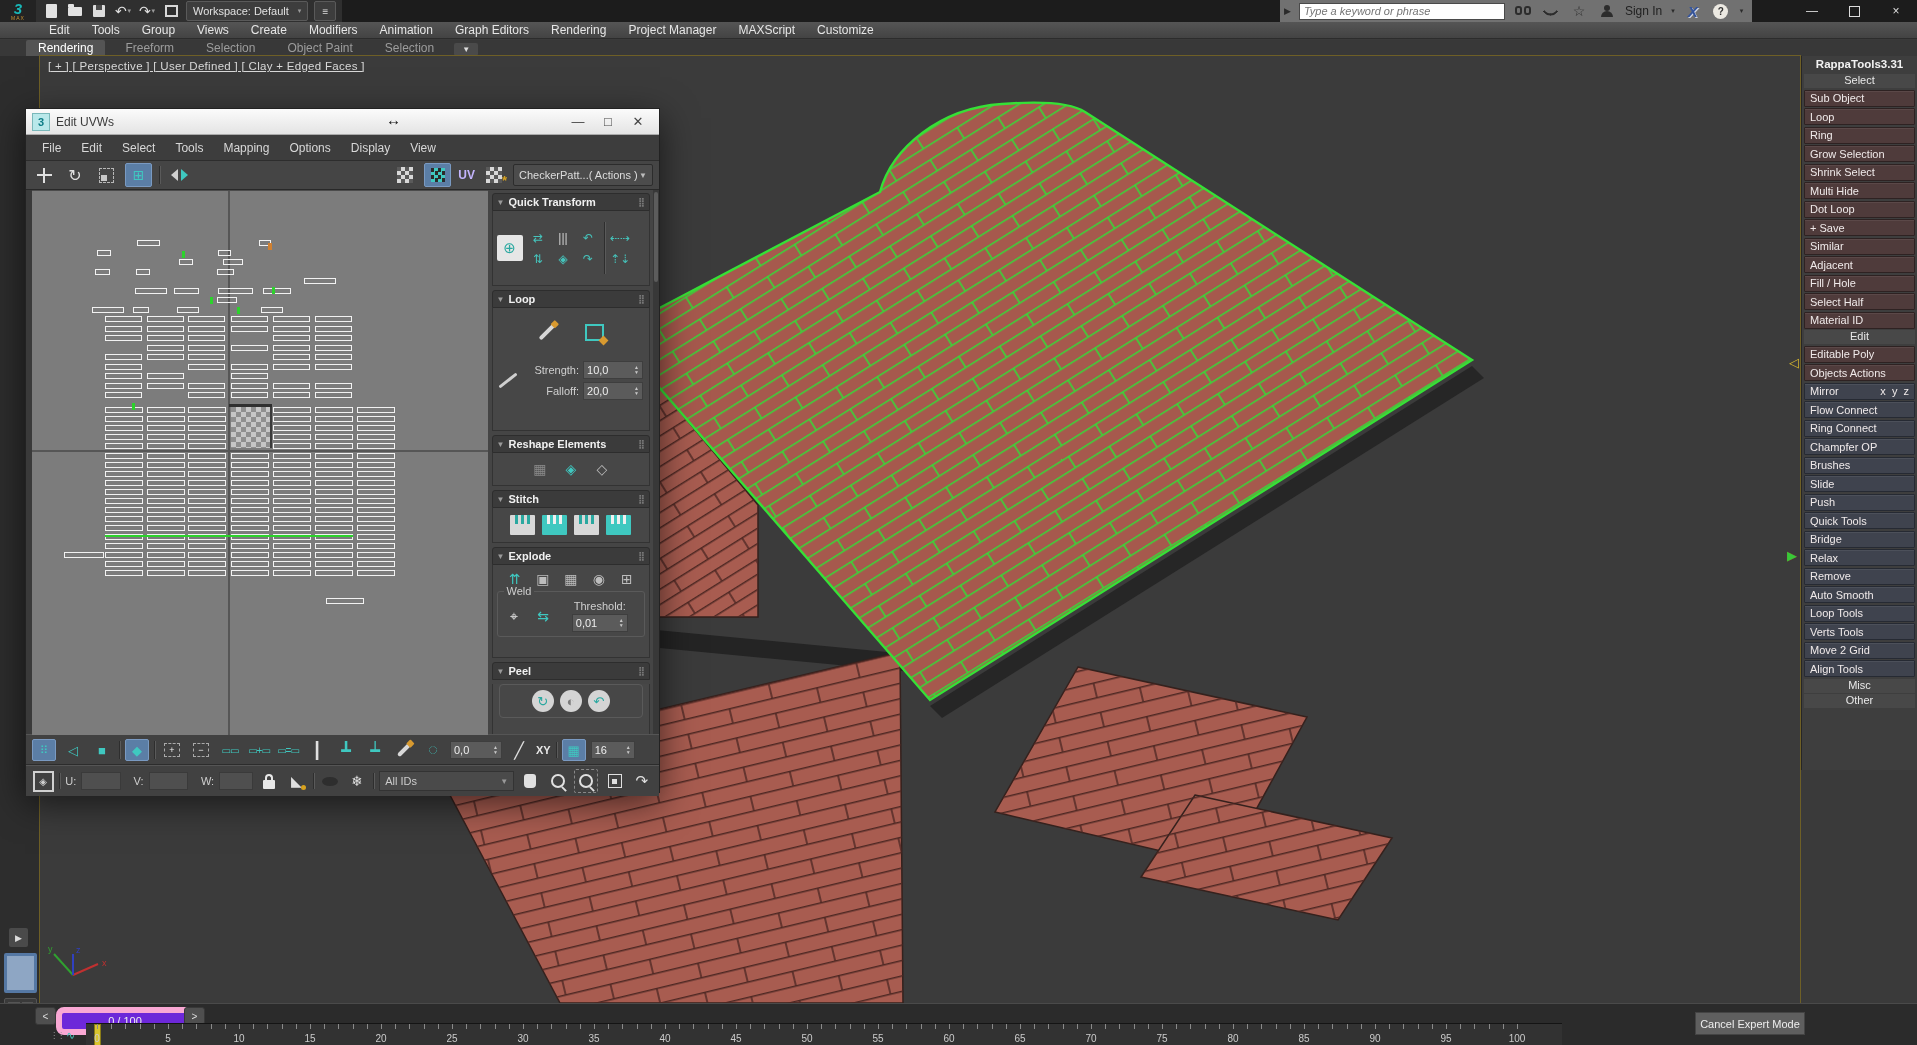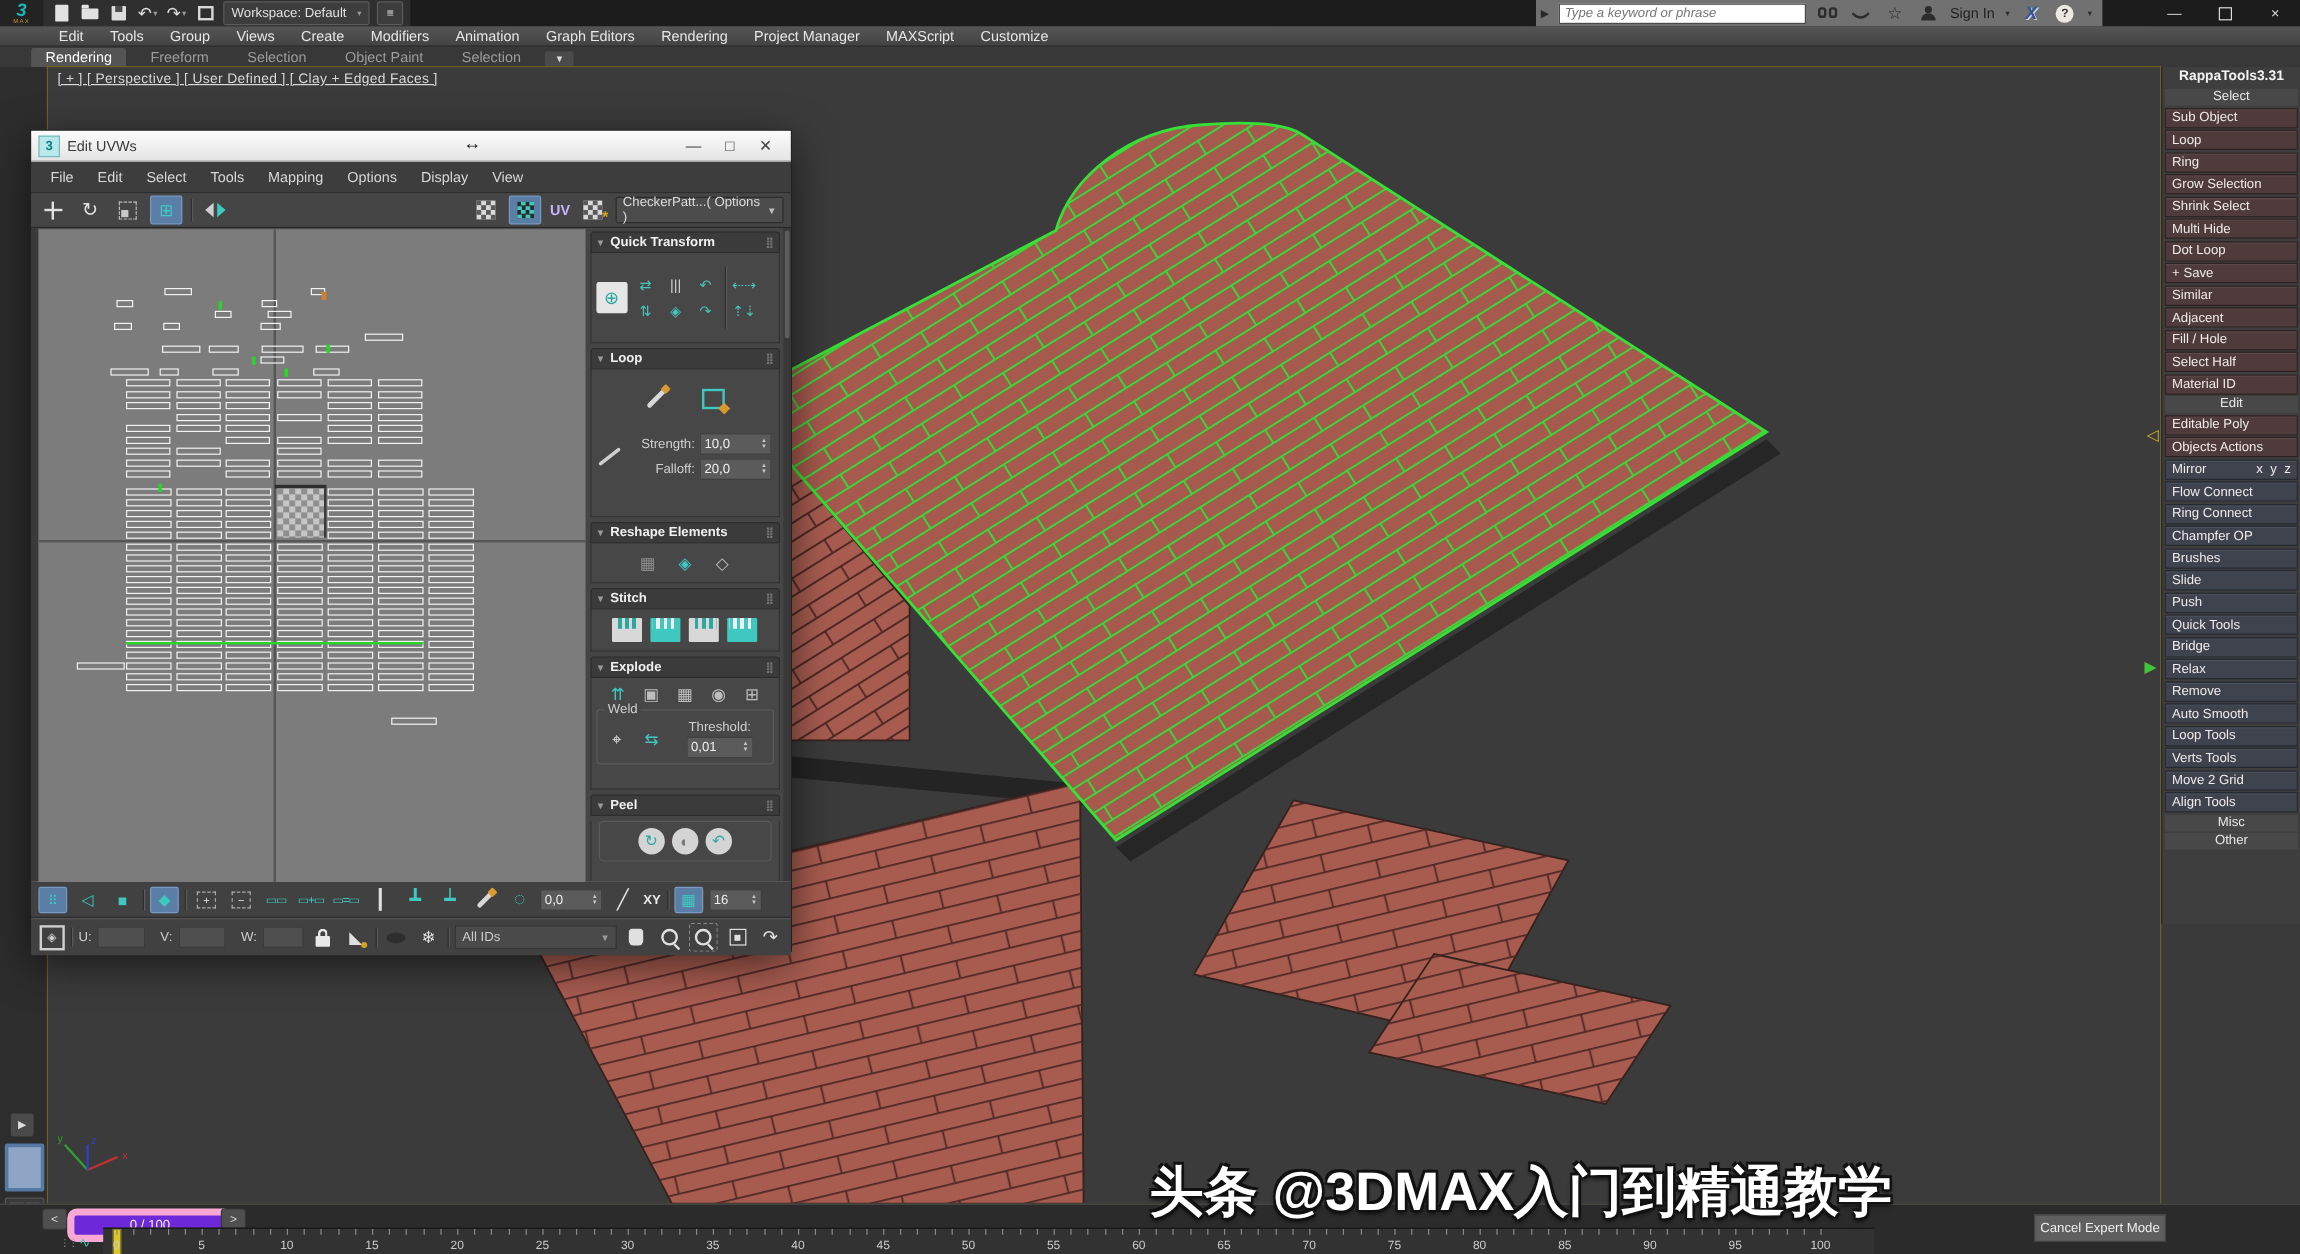--- a/index.html
+++ b/index.html
@@ -413,21 +413,20 @@
           <span>Move 2 Grid</span>
         </div>
         <div class="rp-btn rp-blue">
           <span>Align Tools</span>
         </div>
         <div class="rp-head">Misc</div>
         <div class="rp-head">Other</div>
       </div>
   </div>
 
-  <div id="watermark" class="abs">头条 @3DMAX入门到精通教学</div>
   <div id="cancel-expert" class="abs">Cancel Expert Mode</div>
 
   <div id="bottomstrip" class="abs">
     <span class="abs tl-btn" style="left:35px;top:3px;">&lt;</span>
     <div id="frame-pill" class="abs">0 / 100</div>
     <span class="abs tl-btn" style="left:184px;top:3px;">&gt;</span>
     <div id="curve-btn" class="abs">
         <span class="dots">⋮⋮</span>
         <span>∿</span>
       </div>
@@ -604,21 +603,21 @@
           </span>
         <span class="tool-act">
             <span class="checker-teal"></span>
           </span>
         <span id="uv-lbl">UV</span>
         <span class="sbtn" style="position:relative;">
           <span class="checker"></span>
           <span style="position:absolute;right:-1px;bottom:-2px;color:#d8a21e;font-weight:bold;font-size:13px;">*</span>
         </span>
         <span id="map-dd">
-          <span>CheckerPatt...( Options )</span>
+          <span>CheckerPatt...( Actions )</span>
           <span style="color:#bbb;font-size:8px;">▼</span>
         </span>
       </span>
     </div>
 
     <div id="uvw-main">
       <div id="uv-canvas">
         <div id="uv-vline" class="abs"></div>
         <div id="uv-hline" class="abs"></div>
         <div id="uv-planks">

